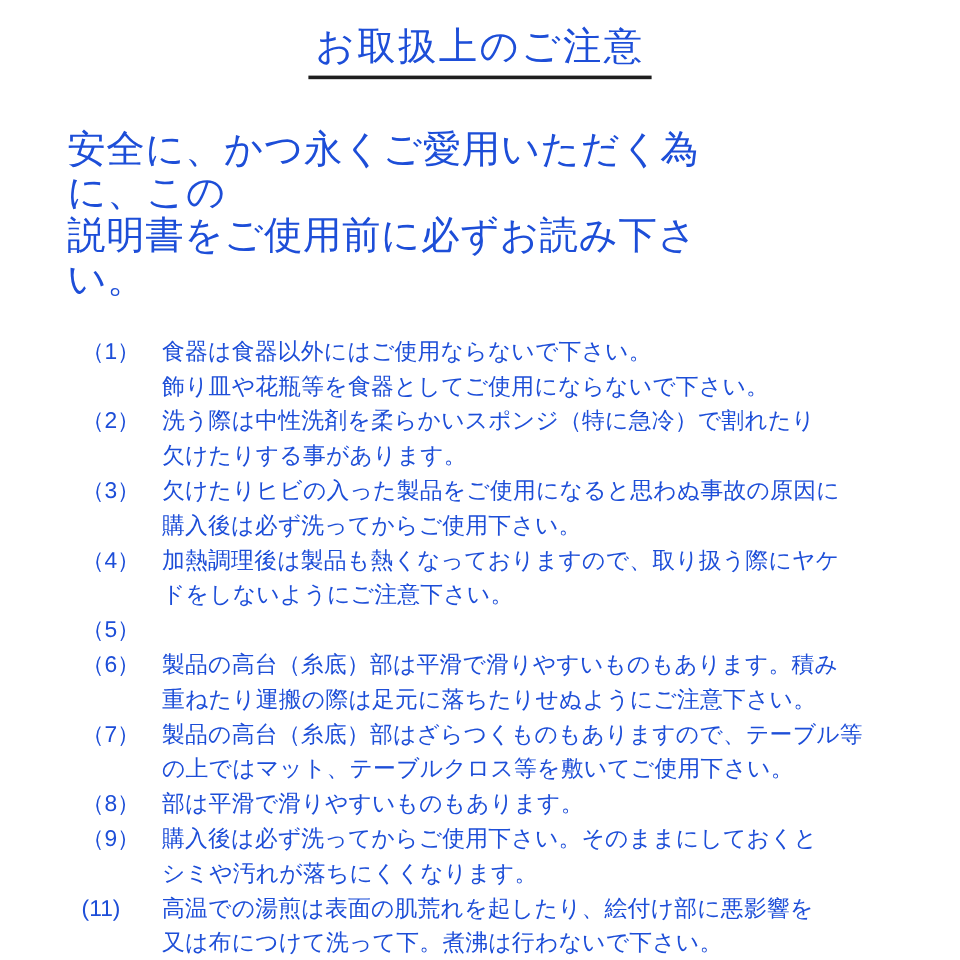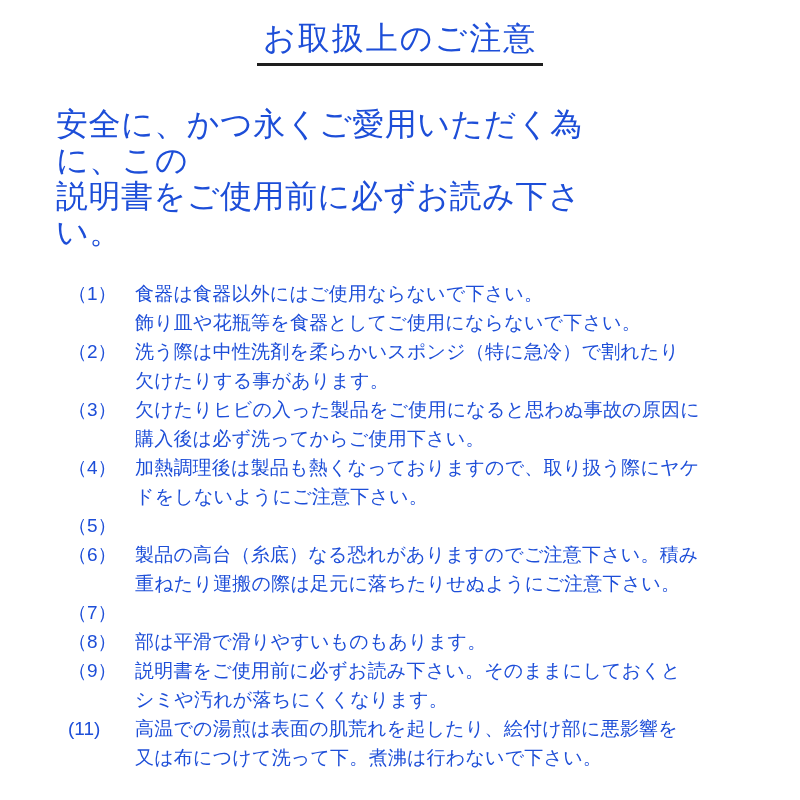--- a/index.html
+++ b/index.html
@@ -95,36 +95,38 @@
     <span class="txt">加熱調理後は製品も熱くなっておりますので、取り扱う際にヤケ
 ドをしないようにご注意下さい。</span>
   </li>
 
   <li class="notice-item">
     <span class="num">（5）</span>
   </li>
 
   <li class="notice-item">
     <span class="num">（6）</span>
-    <span class="txt">製品の高台（糸底）なる恐れがありますのでご注意下さい。積み
+    <span class="txt">製品の高台（糸底）部は平滑で滑りやすいものもあります。積み
 重ねたり運搬の際は足元に落ちたりせぬようにご注意下さい。</span>
   </li>
 
   <li class="notice-item">
     <span class="num">（7）</span>
+    <span class="txt">製品の高台（糸底）部はざらつくものもありますので、テーブル等
+の上ではマット、テーブルクロス等を敷いてご使用下さい。</span>
   </li>
 
   <li class="notice-item">
     <span class="num">（8）</span>
     <span class="txt">部は平滑で滑りやすいものもあります。</span>
   </li>
 
   <li class="notice-item">
     <span class="num">（9）</span>
-    <span class="txt">説明書をご使用前に必ずお読み下さい。そのままにしておくと
+    <span class="txt">購入後は必ず洗ってからご使用下さい。そのままにしておくと
 シミや汚れが落ちにくくなります。</span>
   </li>
 
 
   <li class="notice-item">
     <span class="num">(11)</span>
     <span class="txt">高温での湯煎は表面の肌荒れを起したり、絵付け部に悪影響を
 又は布につけて洗って下。煮沸は行わないで下さい。</span>
   </li>
 </ol>

